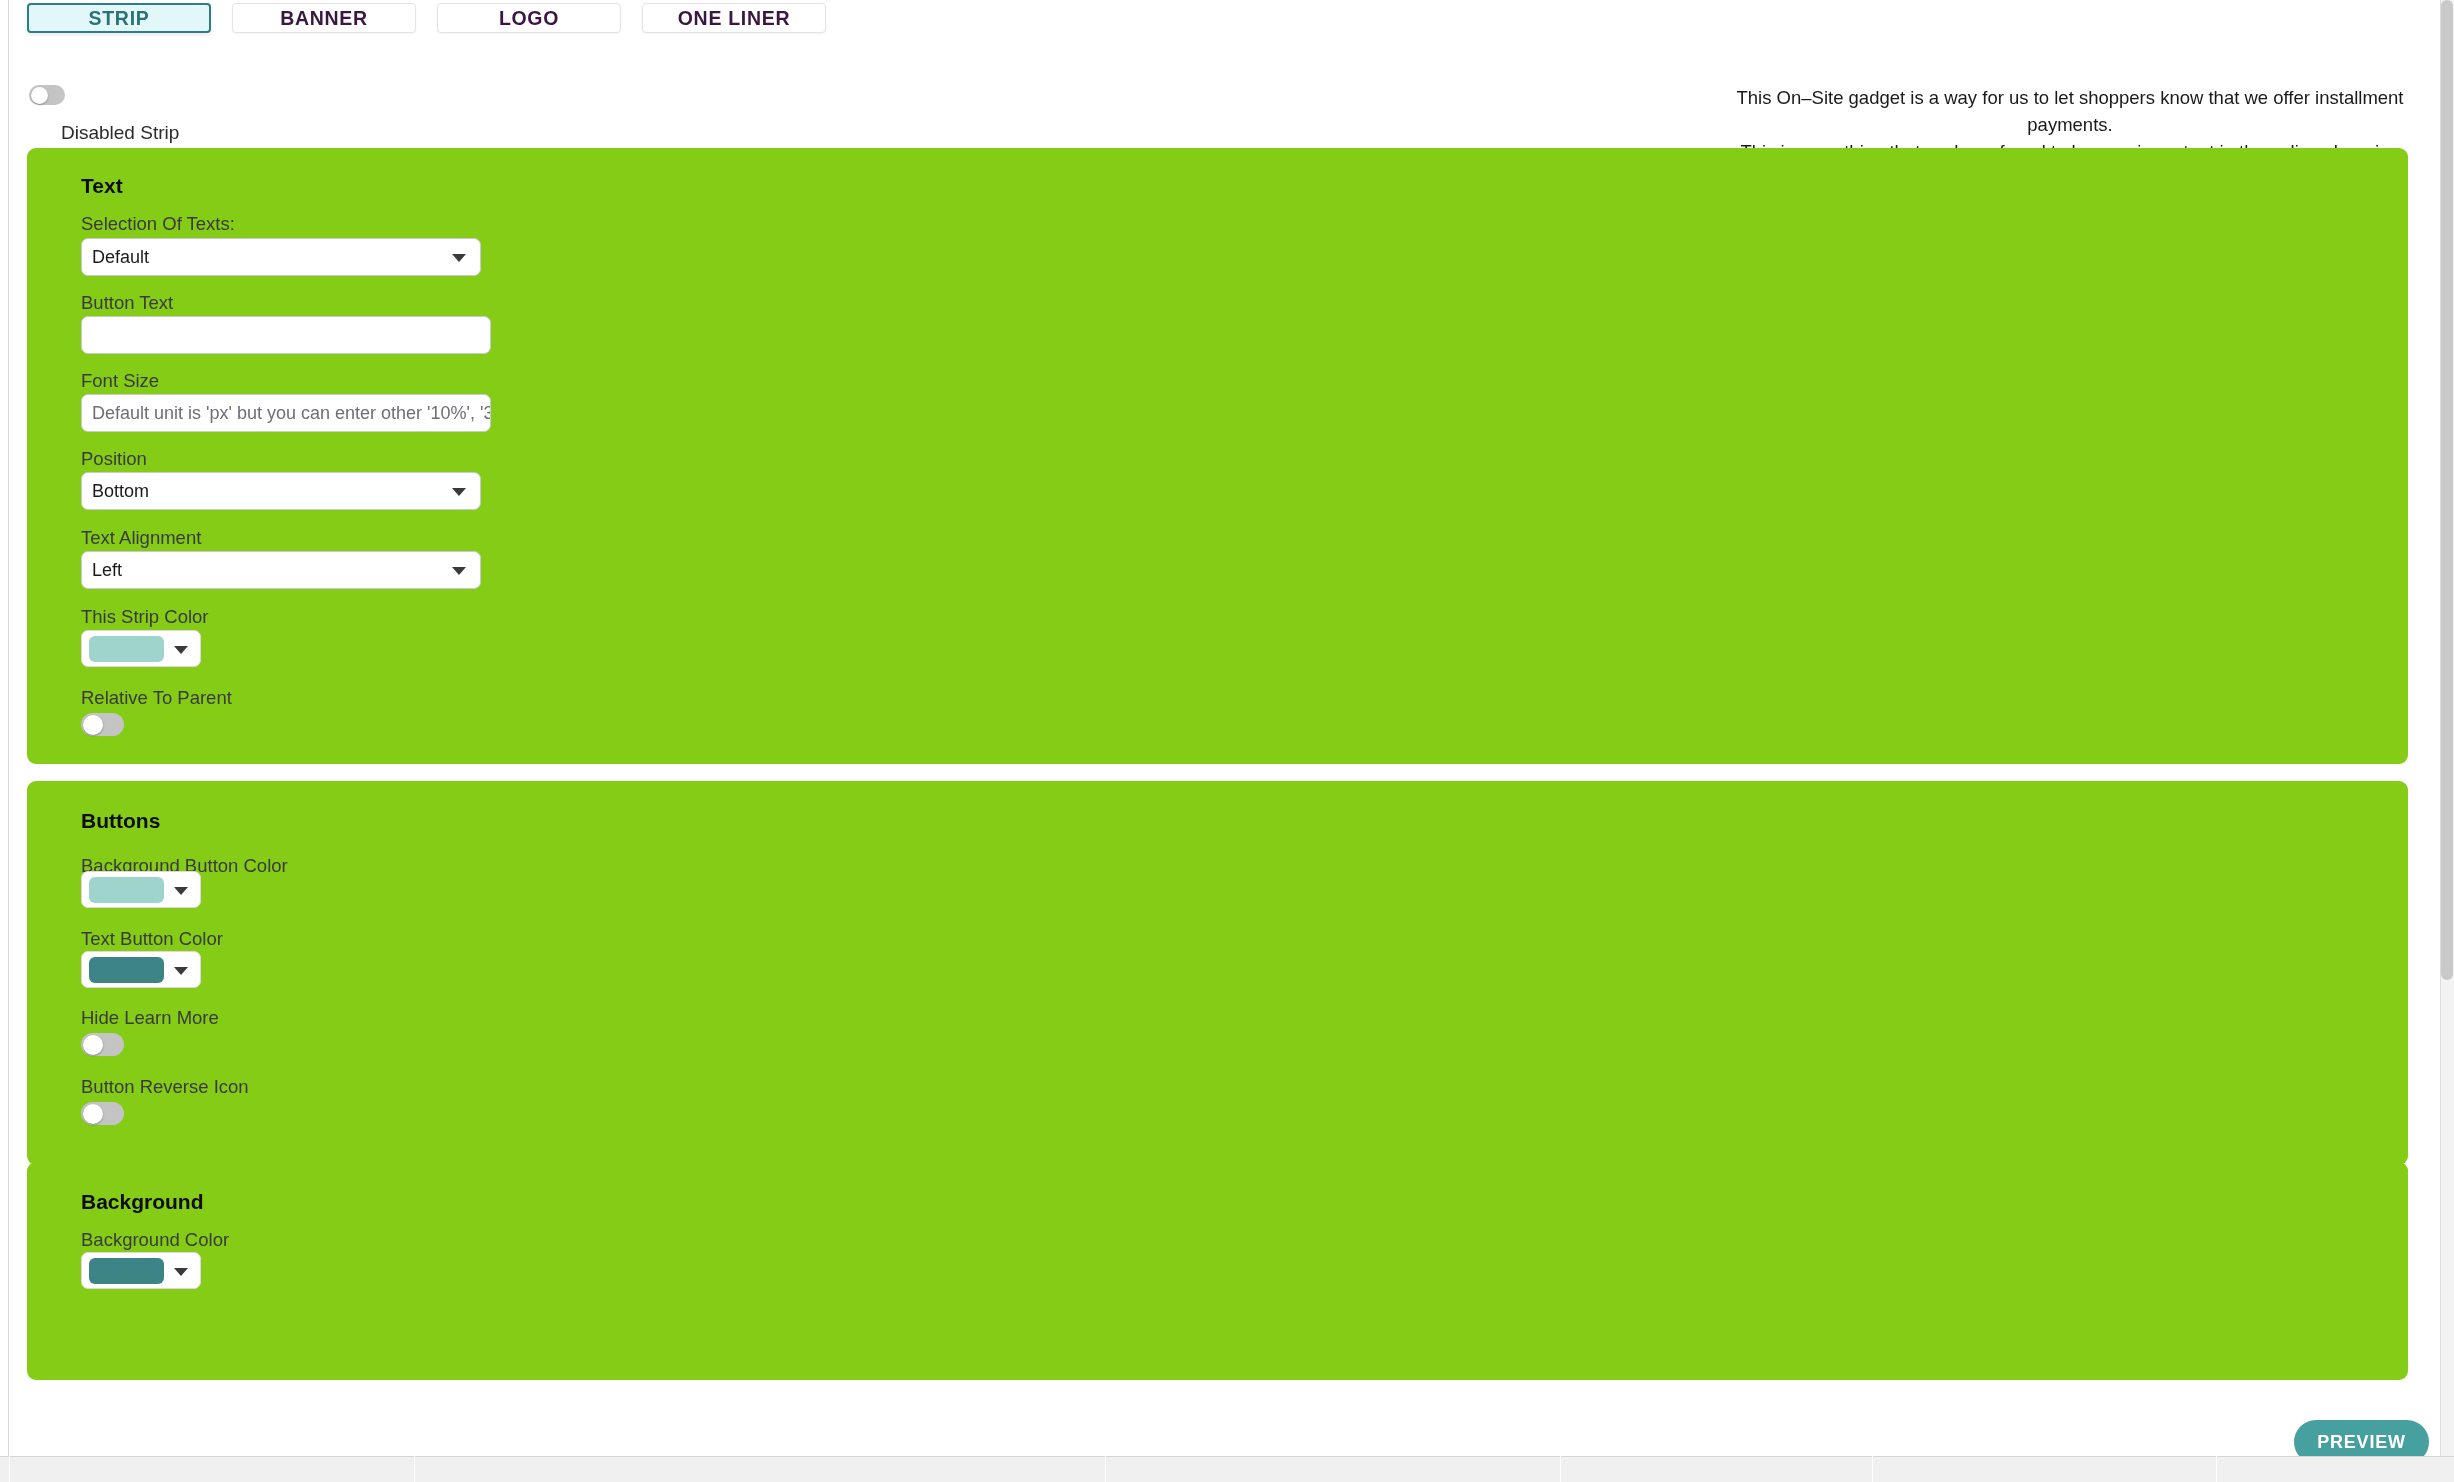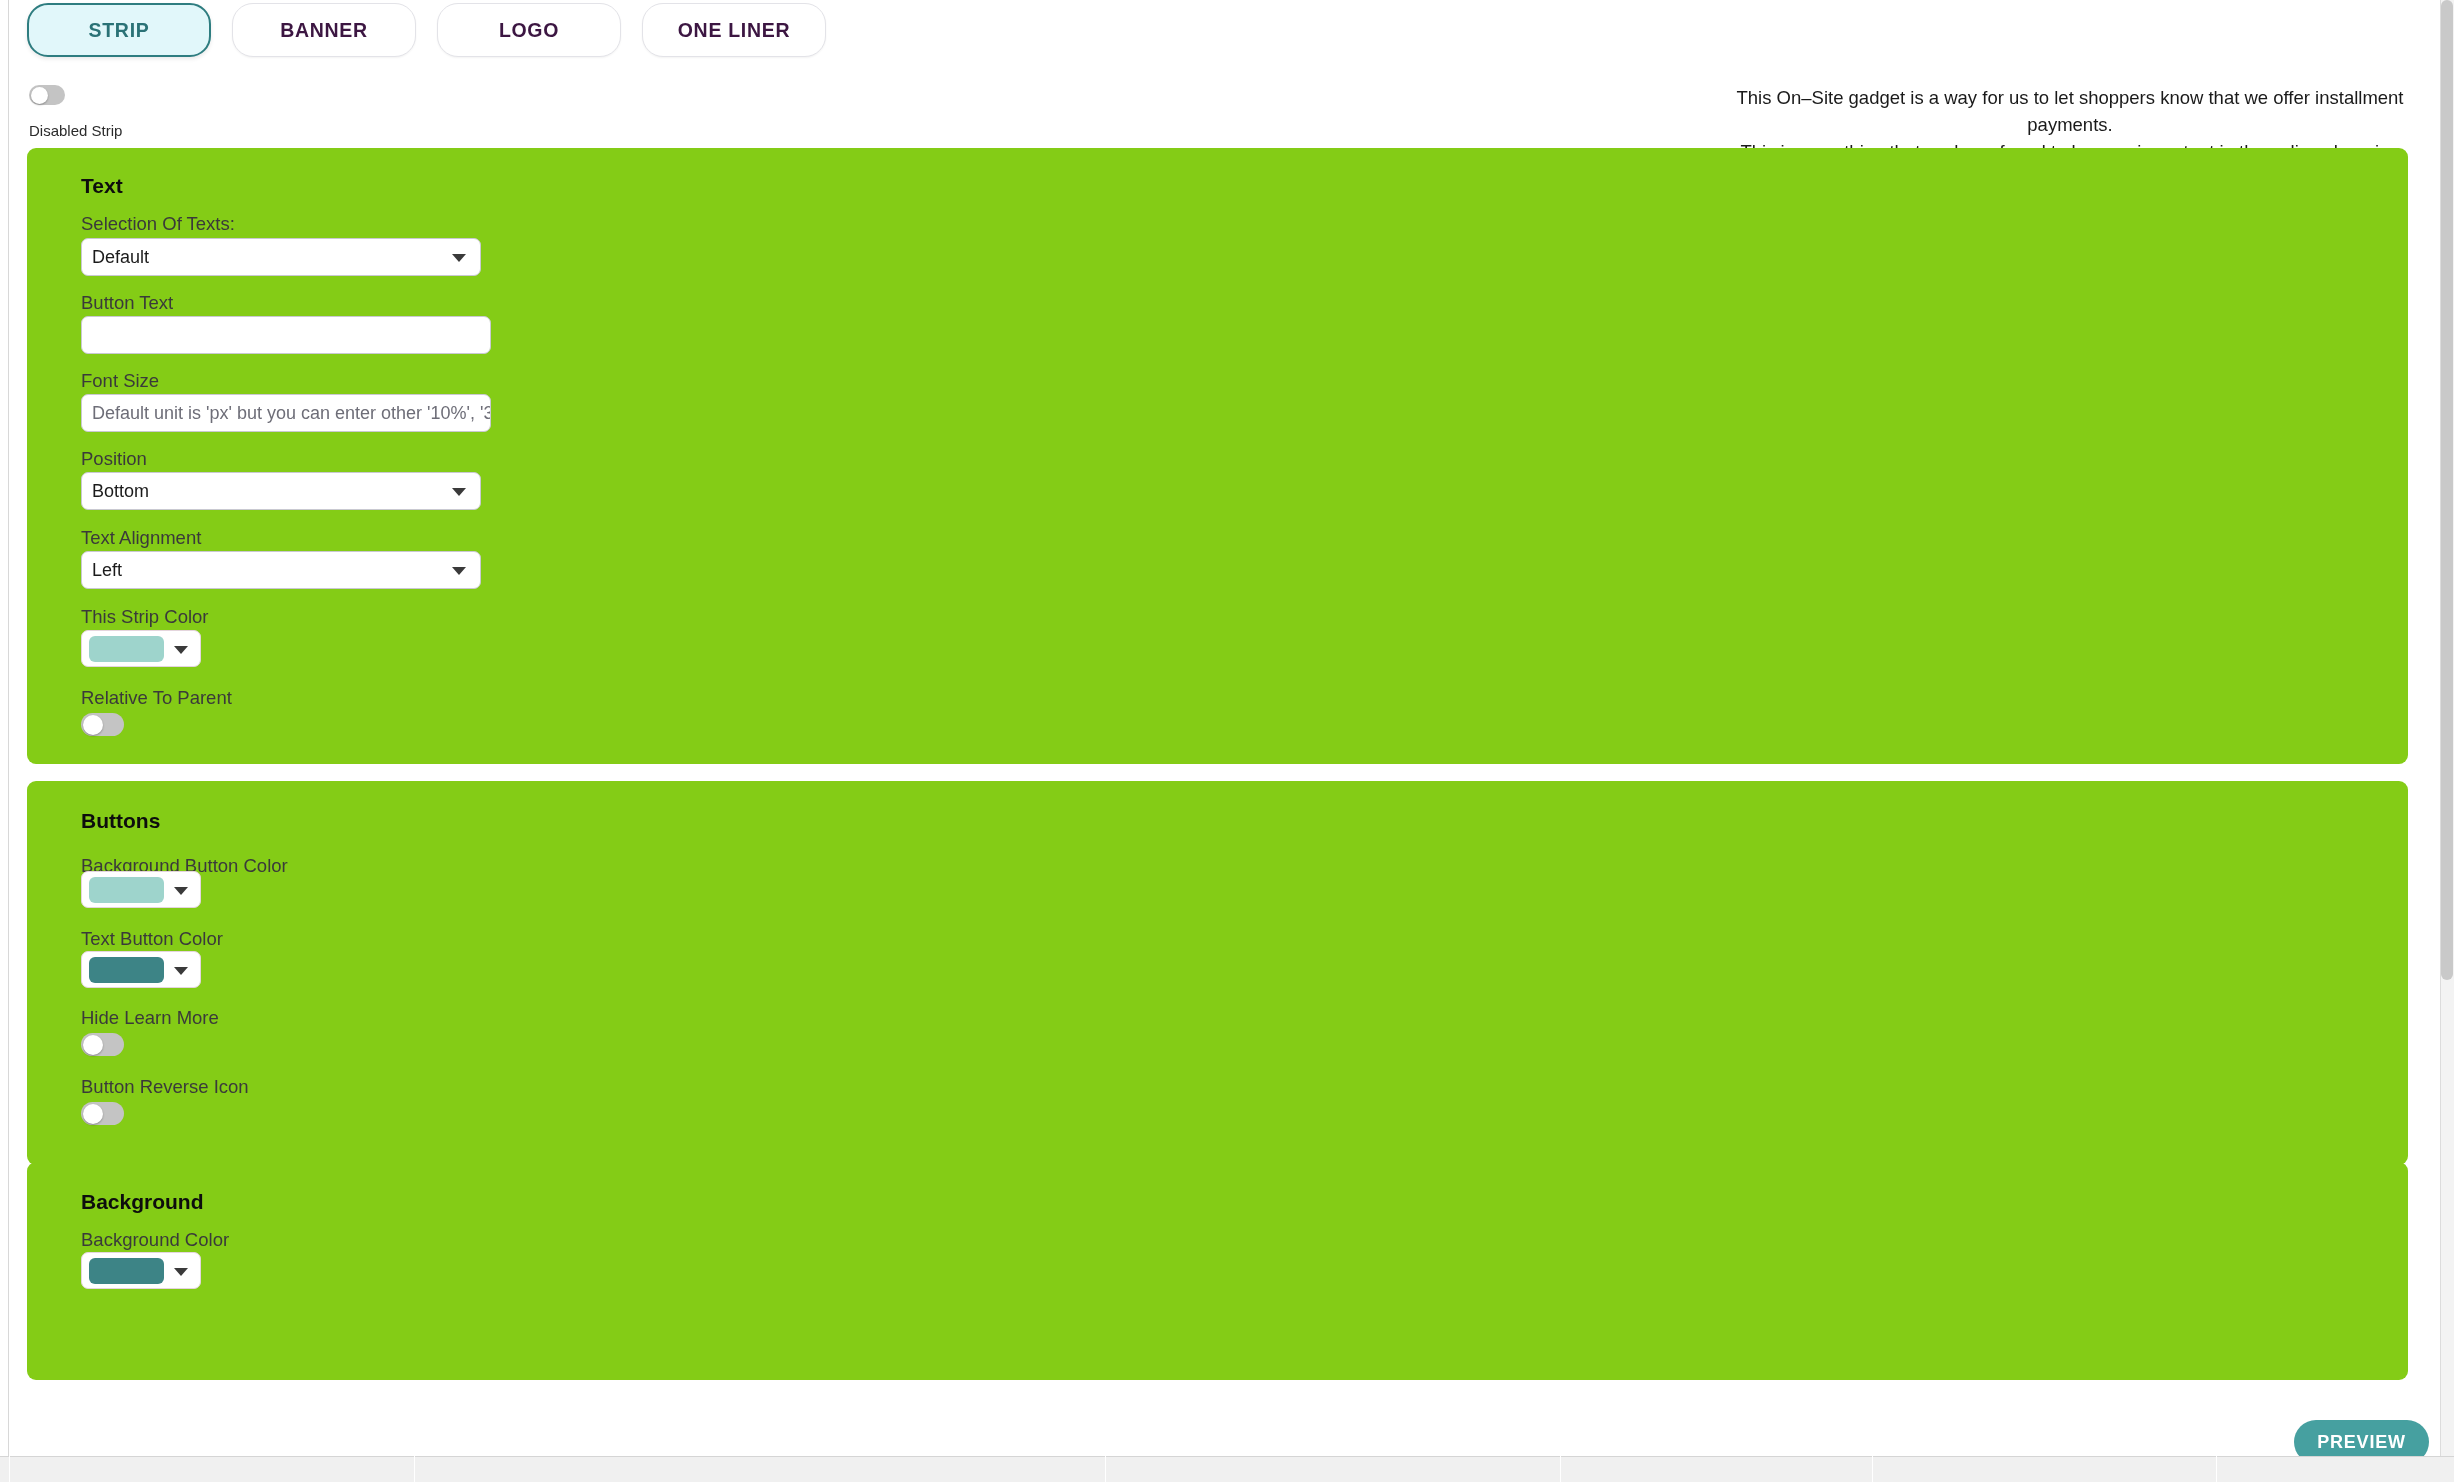--- a/index.html
+++ b/index.html
@@ -38,23 +38,23 @@
   .hscroll-seg {
     position: absolute; bottom: 0; width: 1px; height: 26px; background: #ffffff;
   }
 
   
   .tabbar {
     position: absolute; left: 27px; top: 3px;
     display: flex; gap: 21px; align-items: flex-start;
   }
   .tab {
-    height: 54px; width: 184px;
+    height: 30px; width: 184px;
     display: flex; align-items: center; justify-content: center;
-    border-radius: 21px;
+    border-radius: 4px;
     background: #ffffff;
     border: 1px solid #e3e3e8;
     color: #3c1642;
     font-size: 19.5px; font-weight: 700; letter-spacing: 0.7px;
     cursor: pointer;
     box-shadow: 0 1px 2px rgba(0,0,0,0.05);
   }
   .tab.active {
     background: #e1f7fa;
     border: 2px solid #2e7d80;
@@ -70,21 +70,21 @@
     position: absolute; left: 1.5px; top: 1.5px;
     width: 17px; height: 17px; border-radius: 50%;
     background: #ffffff;
     box-shadow: 0 1px 2px rgba(0,0,0,0.3);
   }
   .switch.big { width: 43px; height: 23px; border-radius: 12px; }
   .switch.big .knob { width: 20px; height: 20px; left: 1.5px; top: 1.5px; }
 
   .disabled-strip-block { position: absolute; left: 29px; top: 85px; }
   .disabled-strip-label {
-    margin-top: 13px; font-size: 15px; color: #2b2b2b; white-space: nowrap;
+    margin-top: 13px; font-size: 19px; color: #2b2b2b; white-space: nowrap; margin-left: 32px;
   }
 
   
   .desc {
     position: absolute; right: 34px; top: 85px;
     text-align: center;
     font-size: 18.5px; line-height: 1.45; color: #1a1a1a;
     width: 700px;
   }
 

